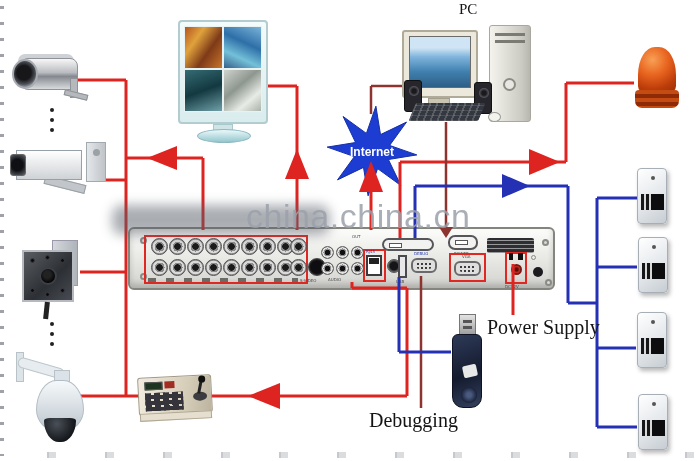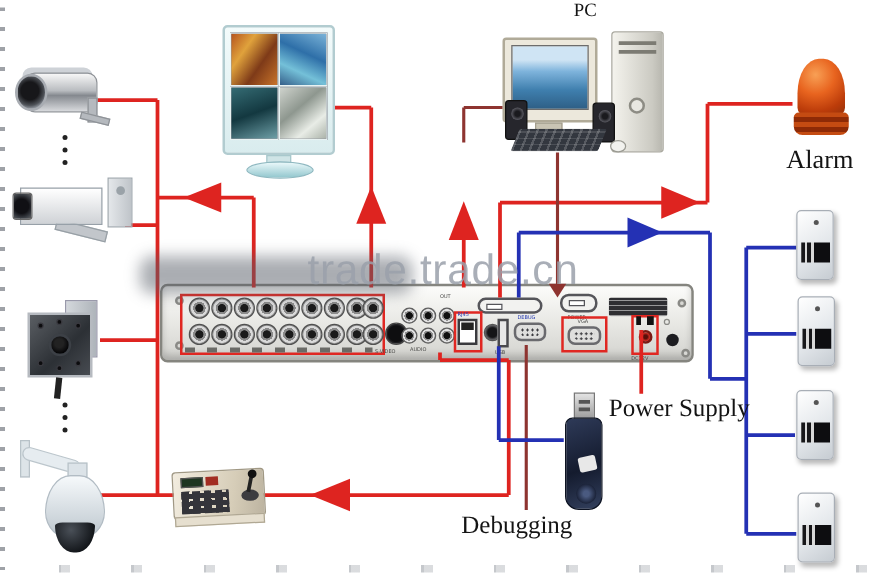--- a/index.html
+++ b/index.html
@@ -227,20 +227,26 @@
         <div class="pc-slot" style="top:7px"></div>
         <div class="pc-slot" style="top:14px"></div>
         <div class="pc-btn"></div>
       </div>
       <div class="pc-speaker pc-sp-l"></div>
       <div class="pc-speaker pc-sp-r"></div>
       <div class="pc-keyboard"></div>
       <div class="pc-mouse"></div>
     </div>
 
+    <div class="star-wrap">
+      <svg width="92" height="92" viewBox="0 0 92 92">
+        <polygon points="49.9,1.2 54.5,29.6 80.5,17.1 63.6,40.4 90.8,49.9 62.4,54.5 74.9,80.5 51.6,63.6 42.1,90.8 37.5,62.4 11.5,74.9 28.4,51.6 1.2,42.1 29.6,37.5 17.1,11.5 40.4,28.4" style="fill:var(--star-blue,#1d3cd2);stroke:#152fa6;stroke-width:1"></polygon>
+        <text x="46" y="51" text-anchor="middle" fill="#ffffff">Internet</text>
+      </svg>
+    </div>
 
     <div>
       <div class="alarm-dome"></div>
       <div class="alarm-base"></div>
     </div>
 
     <div class="dvr">
       <div class="screw" style="left:10px;top:8px"></div>
       <div class="screw" style="left:10px;top:44px"></div>
       <div class="screw" style="left:412px;top:10px"></div>
@@ -437,24 +443,23 @@
           <div class="sensor-led"></div>
           <div class="sensor-grille"></div>
         </div>
         <div class="sensor" style="left: 638px; top: 394px;">
           <div class="sensor-led"></div>
           <div class="sensor-grille"></div>
         </div>
       </div>
 
     <div class="lbl lbl-pc">PC</div>
-    <div class="lbl lbl-alarm">Alarm</div>
     <div class="lbl lbl-debug">Debugging</div>
     <div class="lbl lbl-power">Power Supply</div>
   </div>
 
   <div class="layer layer-mark">
     <div class="smudge"></div>
-    <div class="watermark">trade.trade.cn</div>
+    <div class="watermark">china.china.cn</div>
     <div class="bottom-marks"></div>
     <div class="edge-ticks"></div>
   </div>
 </div>
 
 </body></html>

